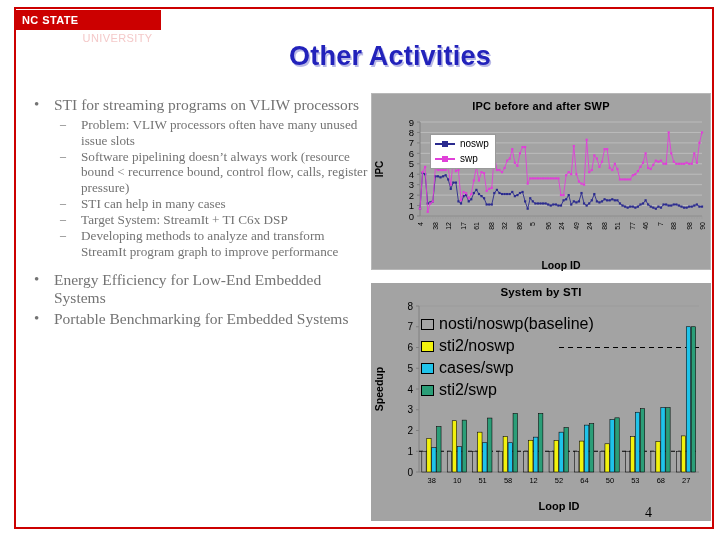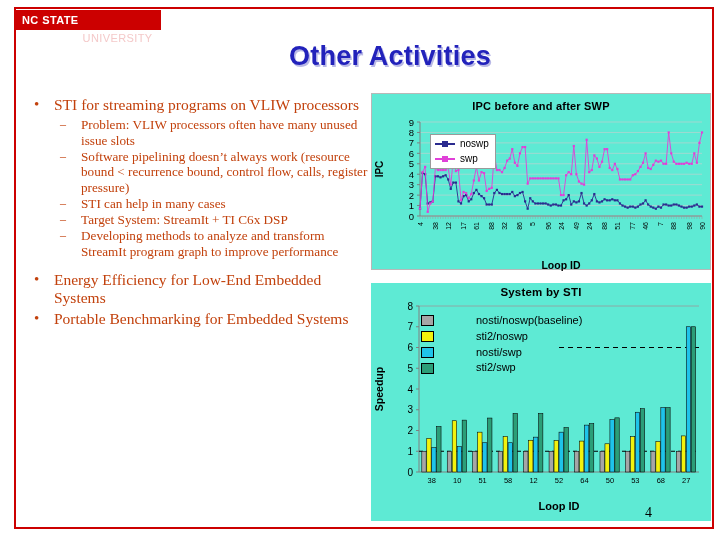--- a/index.html
+++ b/index.html
@@ -44,21 +44,21 @@
     font-weight:bold;
     font-size:27px;
     color:#2222bb;
     text-shadow:1.5px 1.5px 0 #b9b9e6;
     letter-spacing:0.2px;
   }
 
   
   .body-col{
     position:absolute;left:24px;top:96px;width:346px;
-    color:#c2410c;
+    color:#737373;
   }
   ul.lvl1{list-style:none;margin:0;padding:0;}
   ul.lvl1 > li{
     position:relative;
     padding-left:30px;
     font-size:15.5px;
     line-height:1.22;
     margin-bottom:2px;
   }
   ul.lvl1 > li::before{
@@ -77,21 +77,21 @@
   ul.lvl2 > li::before{
     content:"\2013";
     position:absolute;left:6px;top:0;
     font-size:12px;
   }
   .spacer-b{height:9px;}
 
   
   .chart-panel{
     position:absolute;
-    background:#5eead4;
+    background:#a3a3a3;
     border:1px solid #b8b8b8;
     box-sizing:border-box;
     font-family:"Liberation Sans", sans-serif;
   }
   #chart-ipc{left:371px;top:93px;width:340px;height:177px;}
   #chart-speedup{left:371px;top:283px;width:340px;height:238px;border:none;}
 
   .chart-title{
     text-align:center;
     font-size:11px;
@@ -115,21 +115,21 @@
   .legend-box.noborder{border:none;background:transparent;padding:0;}
   .legend-row{display:flex;align-items:center;white-space:nowrap;}
   .legend-row + .legend-row{margin-top:2px;}
   .lg-swatch{width:11px;height:9px;margin-right:5px;flex:0 0 auto;}
   .lg-line{width:20px;height:2px;margin-right:5px;position:relative;flex:0 0 auto;}
   .lg-line::after{
     content:"";position:absolute;left:7px;top:-2px;
     width:6px;height:6px;border-radius:1px;
   }
   .lg-text{font-size:10px;color:#000;}
-  #chart-speedup .lg-text{font-size:11px;margin-left:37px;}
+  #chart-speedup .lg-text{font-size:16px;}
 
   .page-num{
     position:absolute;left:645px;top:505px;
     font-size:14px;color:#000;
     font-family:"Liberation Serif", serif;
   }
 </style>
 </head>
 <body>
 
@@ -657,21 +657,21 @@
           <div class="legend-row">
             <span class="lg-swatch" style="background: rgb(166, 166, 166); border: 1px solid rgb(0, 0, 0);"></span>
             <span class="lg-text">nosti/noswp(baseline)</span>
           </div>
           <div class="legend-row">
             <span class="lg-swatch" style="background: rgb(242, 242, 13); border: 1px solid rgb(0, 0, 0);"></span>
             <span class="lg-text">sti2/noswp</span>
           </div>
           <div class="legend-row">
             <span class="lg-swatch" style="background: rgb(31, 195, 234); border: 1px solid rgb(0, 0, 0);"></span>
-            <span class="lg-text">nosti/swp</span>
+            <span class="lg-text">cases/swp</span>
           </div>
           <div class="legend-row">
             <span class="lg-swatch" style="background: rgb(43, 158, 120); border: 1px solid rgb(0, 0, 0);"></span>
             <span class="lg-text">sti2/swp</span>
           </div>
         </div></div>
   </div>
 
   <div class="page-num">4</div>
 </div>

